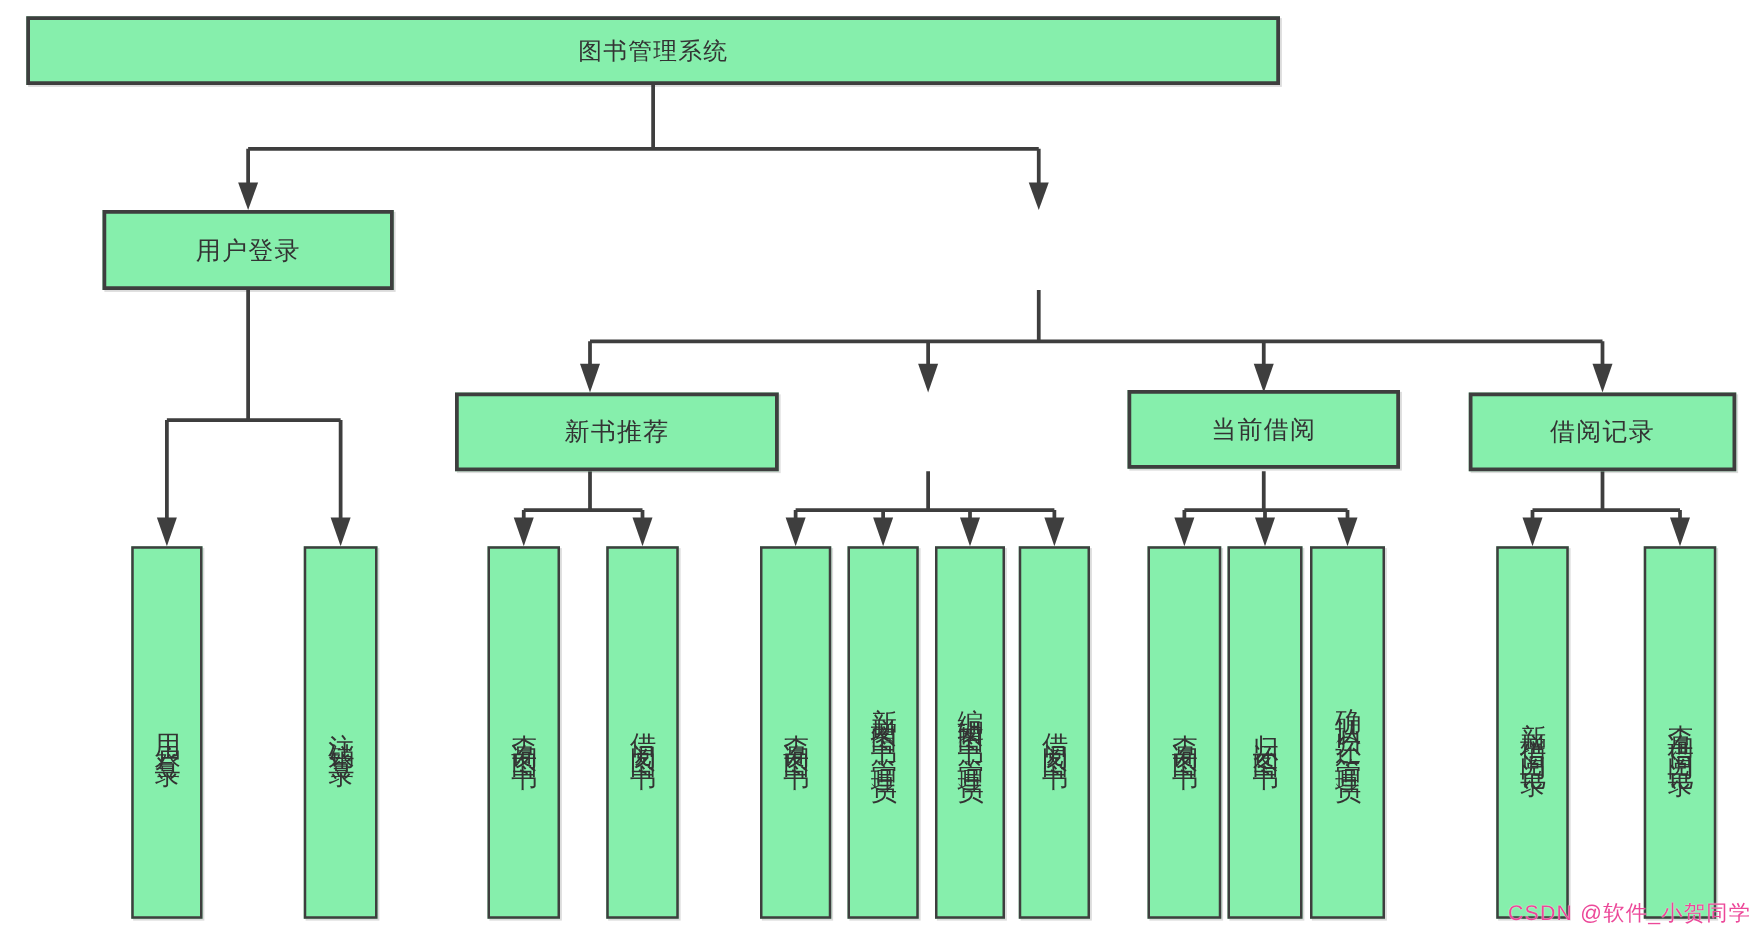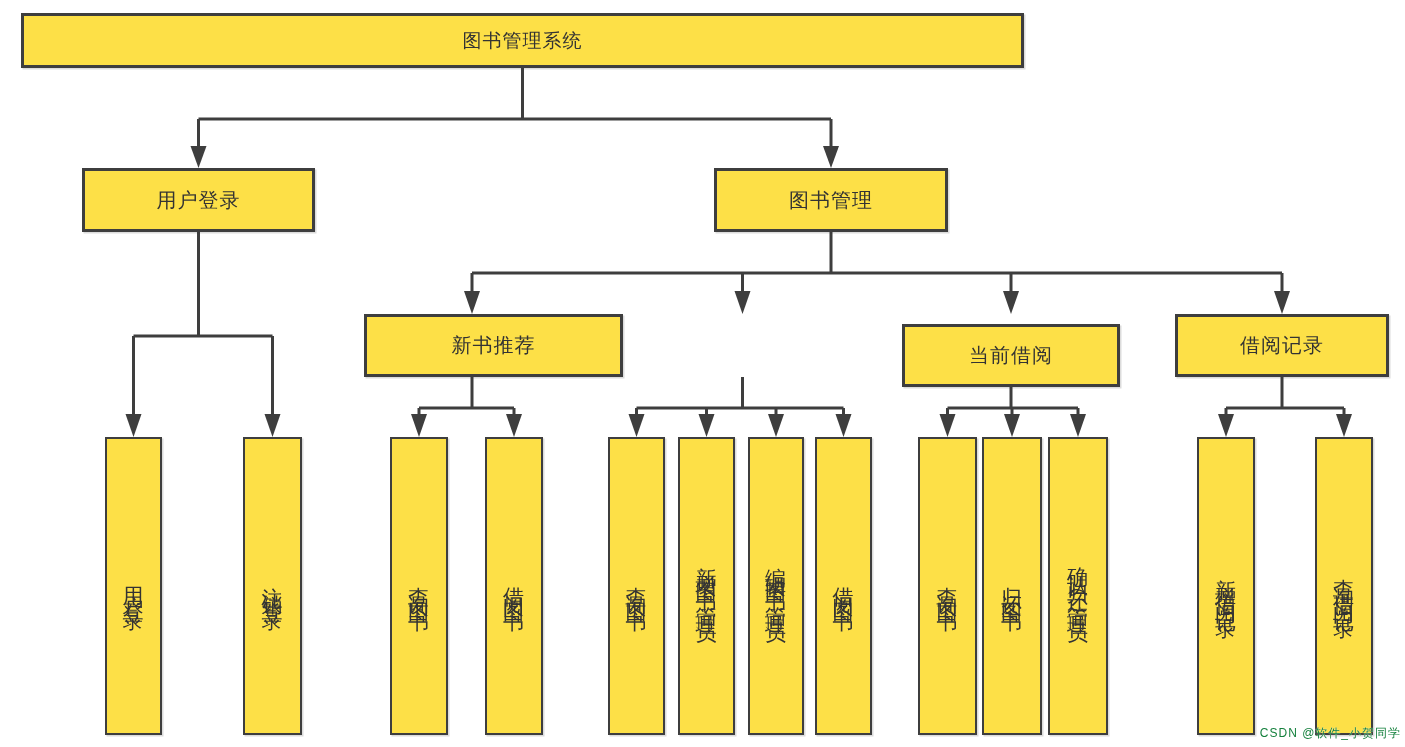--- a/index.html
+++ b/index.html
@@ -14,21 +14,21 @@
   #connectors {
     position: absolute;
     left: 0; top: 0;
     width: 1405px; height: 747px;
     pointer-events: none;
   }
   .box {
     position: absolute;
     box-sizing: border-box;
     border: 3px solid #3e3e3e;
-    background: #fde047;
+    background: #86efac;
     display: flex;
     align-items: center;
     justify-content: center;
     color: #333333;
     box-shadow: 1.5px 1.5px 0 rgba(60,60,60,0.18);
   }
   .box.root .lbl { font-size: 19px; letter-spacing: 1px; }
   .box.h .lbl { font-size: 20px; letter-spacing: 1px; }
   .box.v { border-width: 2.5px; }
   .box.v .lbl {
@@ -37,22 +37,22 @@
     font-size: 21px;
     letter-spacing: 8px;
     line-height: 1;
     white-space: nowrap;
   }
   .lbl { display: block; }
   #watermark {
     position: absolute;
     right: 4px;
     bottom: 5px;
-    font-size: 12px;
-    color: #15803d;
+    font-size: 17px;
+    color: #ec4899;
     letter-spacing: 1px;
     text-shadow: 0 0 1px #ffffff;
     z-index: 5;
   }
 </style>
 </head>
 <body>
 
 <div id="canvas">
 
@@ -104,28 +104,25 @@
     </g>
   </svg>
 
   <div class="box root" style="left:21px; top:13px; width:1003px; height:55px;">
     <span class="lbl">图书管理系统</span>
   </div>
 
   <div class="box h" style="left:82px; top:168px; width:233px; height:64px;">
     <span class="lbl">用户登录</span>
   </div>
-  <div class="box h" style="left:714px; top:168px; width:234px; height:64px;">
-    <span class="lbl">图书管理</span>
-  </div>
 
   <div class="box h" style="left:364px; top:314px; width:259px; height:63px;">
     <span class="lbl">新书推荐</span>
   </div>
-  <div class="box h" style="left:902px; top:324px; width:218px; height:63px;">
+  <div class="box h" style="left:902px; top:312px; width:218px; height:63px;">
     <span class="lbl">当前借阅</span>
   </div>
   <div class="box h" style="left:1175px; top:314px; width:214px; height:63px;">
     <span class="lbl">借阅记录</span>
   </div>
 
   <div class="box v" style="left:105px; top:437px; width:57px; height:298px;">
     <span class="lbl">用户登录</span>
   </div>
   <div class="box v" style="left:243px; top:437px; width:59px; height:298px;">

